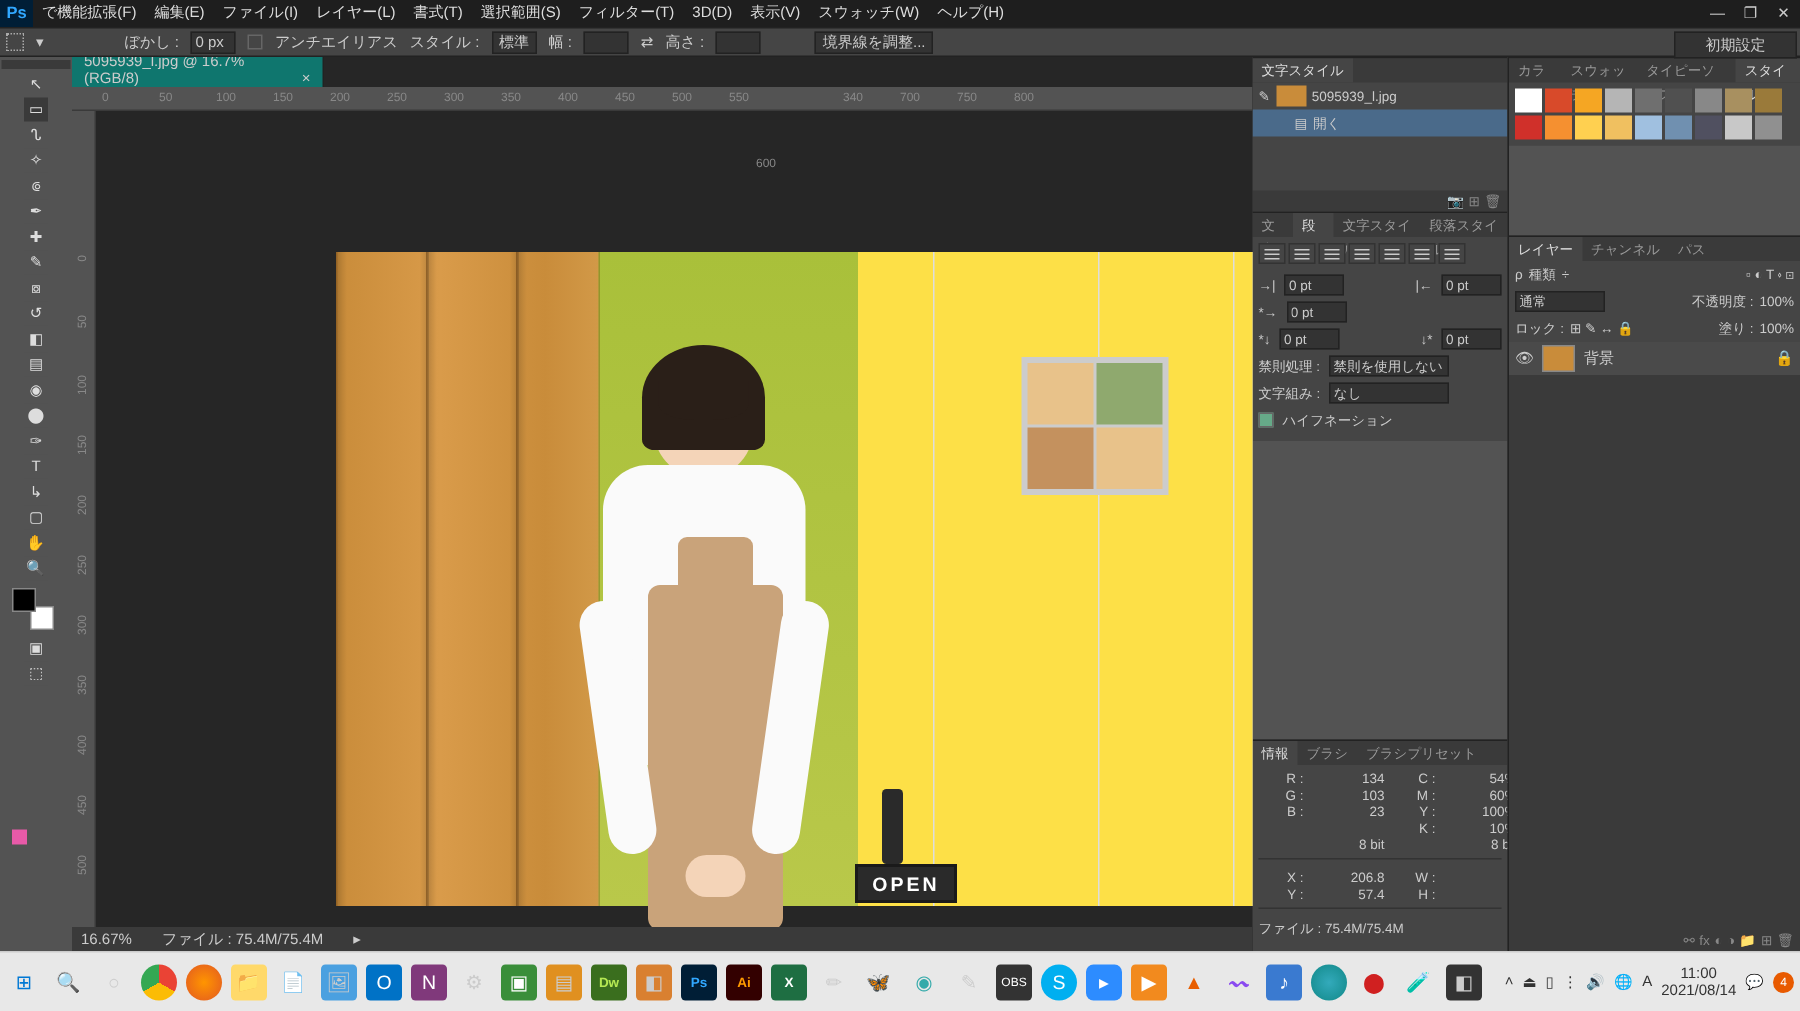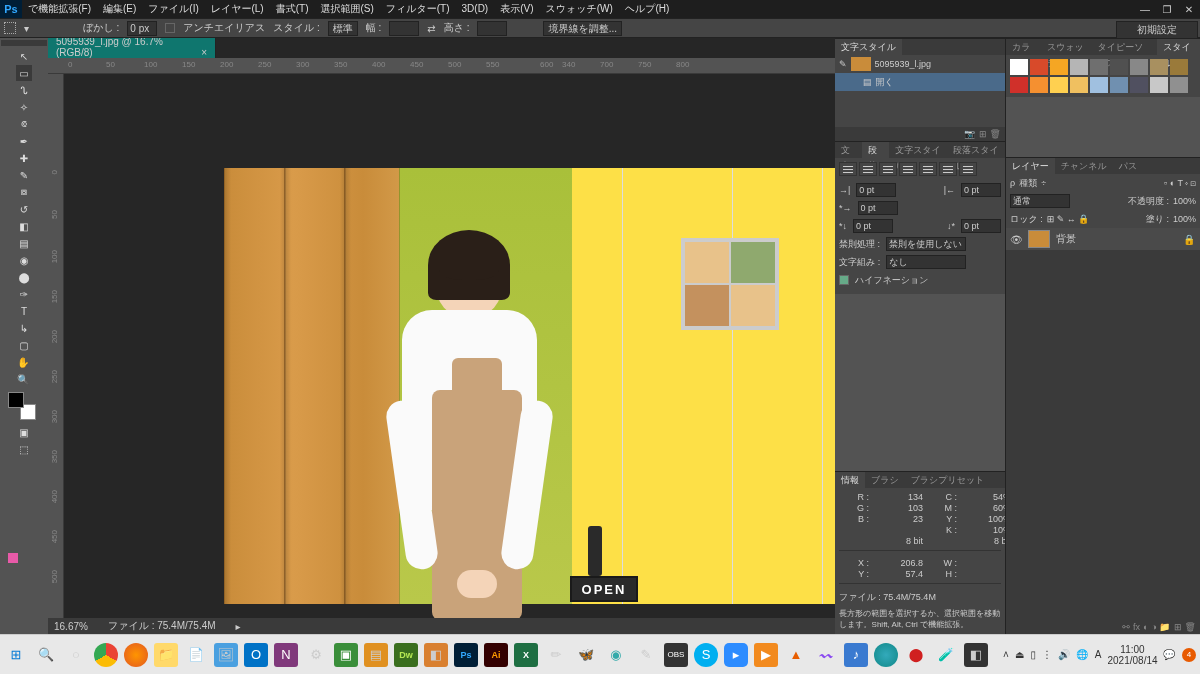--- a/index.html
+++ b/index.html
@@ -177,21 +177,21 @@
         <span style="left: 96px;">100</span>
         <span style="left: 134px;">150</span>
         <span style="left: 172px;">200</span>
         <span style="left: 210px;">250</span>
         <span style="left: 248px;">300</span>
         <span style="left: 286px;">350</span>
         <span style="left: 324px;">400</span>
         <span style="left: 362px;">450</span>
         <span style="left: 400px;">500</span>
         <span style="left: 438px;">550</span>
-        <span style="left: 492px;">600</span>
+        <span style="left: 456px; margin-top: 44px;">600</span>
         <span style="left: 514px;">340</span>
         <span style="left: 552px;">700</span>
         <span style="left: 590px;">750</span>
         <span style="left: 628px;">800</span>
       </div>
     <div class="ruler-v">
         <span style="top: 96px;">0</span>
         <span style="top: 136px;">50</span>
         <span style="top: 176px;">100</span>
         <span style="top: 216px;">150</span>
@@ -366,21 +366,20 @@
             <div>W :</div>
             <div></div>
           <div>Y :</div>
             <div>57.4</div>
             <div>H :</div>
             <div></div>
         </div>
         <div style="height:4px;border-top:1px solid #333;margin:4px 0"></div>
         <div>ファイル : 75.4M/75.4M</div>
         <div style="height:4px"></div>
-        <div style="font-size:8px;line-height:11px">長方形の範囲を選択するか、選択範囲を移動します。Shift, Alt, Ctrl で機能拡張。</div>
       </div>
     </div>
   </div>
 
   <div class="right-dock2">
     <div class="panel">
       <div class="panel-tabs">
         <div>カラー</div>
         <div>スウォッチ</div>
         <div>タイピーソース</div>

